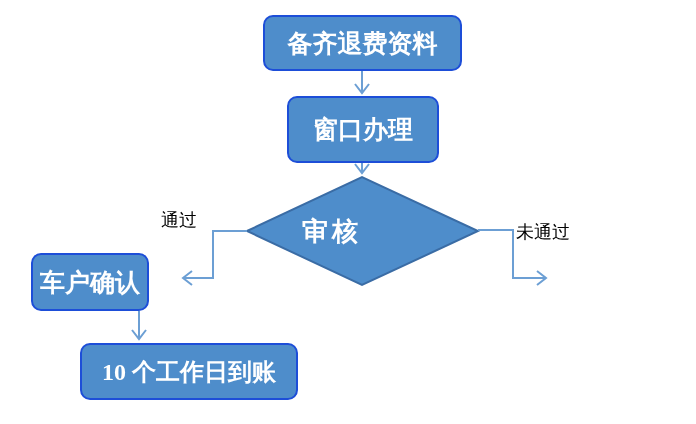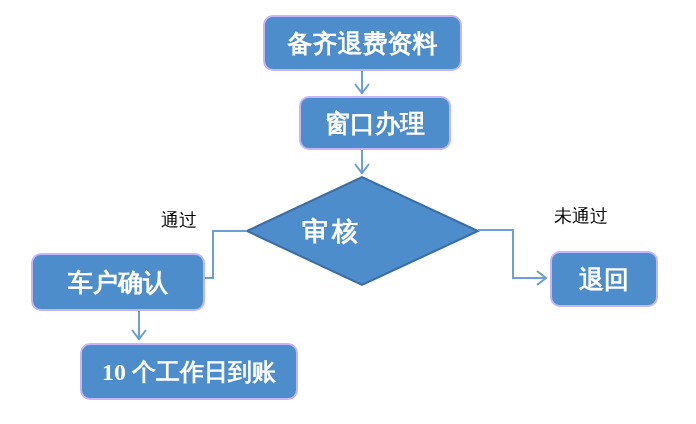--- a/index.html
+++ b/index.html
@@ -19,33 +19,33 @@
     position: absolute;
     left: 0;
     top: 0;
     width: 696px;
     height: 424px;
   }
   .node {
     position: absolute;
     box-sizing: border-box;
     background: #4E8DCB;
-    border: 2px solid #c4b5fd;
+    border: 2px solid #1d4ed8;
     border-radius: 10px;
     color: #ffffff;
     font-weight: bold;
     font-size: 25px;
     display: flex;
     align-items: center;
     justify-content: center;
     white-space: nowrap;
   }
   .node-prepare { left: 263px; top: 15px;  width: 199px; height: 56px; }
-  .node-window  { left: 299px; top: 96px;  width: 152px; height: 54px; }
-  .node-confirm { left: 31px;  top: 253px; width: 174px; height: 58px; }
+  .node-window  { left: 287px; top: 96px;  width: 152px; height: 67px; }
+  .node-confirm { left: 31px;  top: 253px; width: 118px; height: 58px; }
   .node-arrive  { left: 80px;  top: 343px; width: 218px; height: 57px; font-size: 24px; }
   .node-reject  { left: 550px; top: 251px; width: 108px; height: 56px; }
   .diamond-shape {
     fill: #4E8DCB;
     stroke: #3A6CA5;
     stroke-width: 2;
   }
   .diamond-label {
     position: absolute;
     left: 302px;
@@ -56,21 +56,21 @@
     font-size: 26px;
     letter-spacing: 4px;
   }
   .edge-label {
     position: absolute;
     color: #000000;
     font-size: 18px;
     white-space: nowrap;
   }
   .edge-label-pass { left: 161px; top: 208px; }
-  .edge-label-fail { left: 516px; top: 204px; margin-left: 38px; }
+  .edge-label-fail { left: 516px; top: 220px; }
   .connector {
     fill: none;
     stroke: #6C9FD4;
     stroke-width: 2;
   }
 </style>
 </head>
 <body>
 
 <div class="canvas">
@@ -102,21 +102,18 @@
   <div class="diamond-label">审核</div>
 
   <div class="node node-confirm">
     <span>车户确认</span>
   </div>
 
   <div class="node node-arrive">
     <span>10 个工作日到账</span>
   </div>
 
-  <div class="node node-reject">
-    <span>退回</span>
-  </div>
 
   <div class="edge-label edge-label-pass">通过</div>
 
   <div class="edge-label edge-label-fail">未通过</div>
 
 </div>
 
 </body></html>

